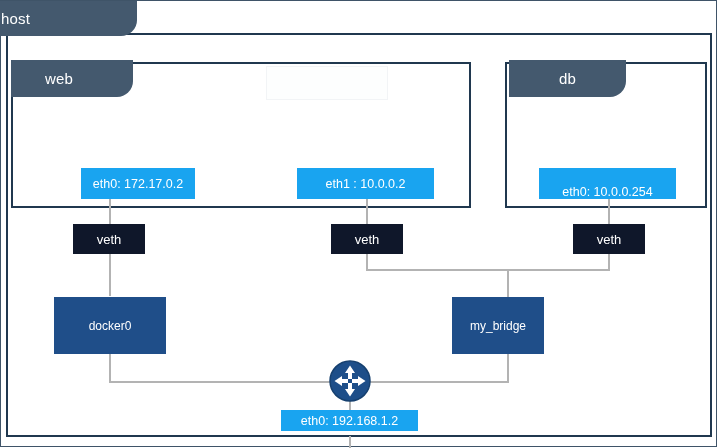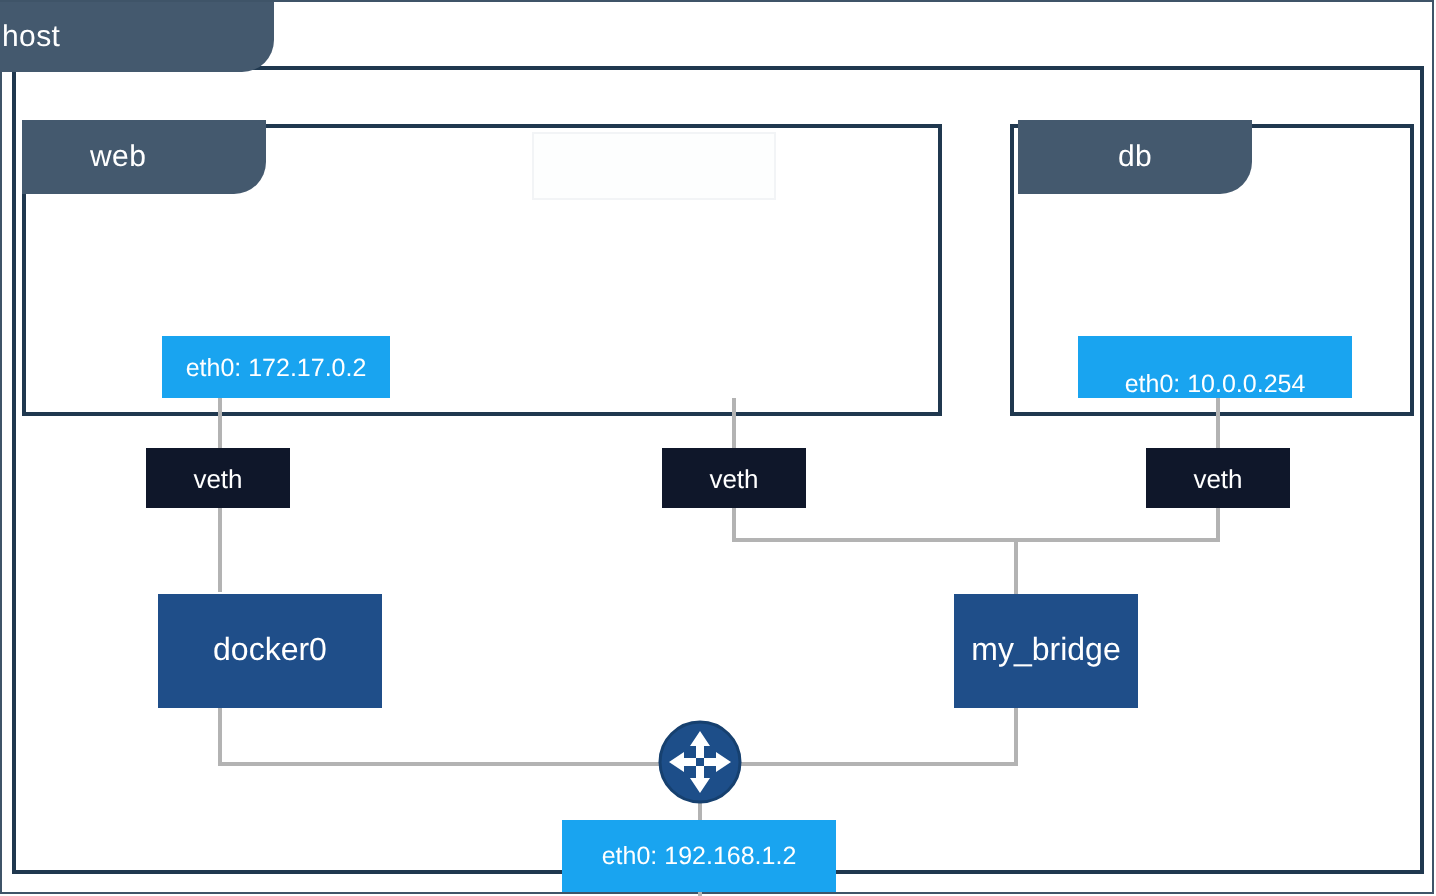--- a/index.html
+++ b/index.html
@@ -75,22 +75,21 @@
   }
   .node.iface {
     background: #19a4f0;
   }
   .node.veth {
     background: #0f172a;
     font-size: 13px;
   }
   .node.bridge {
     background: #1f4e89;
-    font-size: 16px;
-    margin-left: 25px;
+    font-size: 12px;
   }
   
   .router-icon {
     position: absolute;
     width: 42px;
     height: 42px;
   }
 </style>
 </head>
 <body>
@@ -140,20 +139,23 @@
   <div class="line h" style="left:355px; top:381px; width:154px; height:2px;"></div>
 
   <div class="line v" style="left:349px; top:395px; width:2px; height:16px;"></div>
 
   <div class="line v" style="left:349px; top:436px; width:2px; height:12px;"></div>
 
   <div class="node iface" style="left:41px; top:168px; width:114px; height:31px;margin-left:40px;">
     <span>eth0: 172.17.0.2</span>
   </div>
 
+  <div class="node iface" style="left:297px; top:168px; width:137px; height:31px;">
+    <span>eth1 : 10.0.0.2</span>
+  </div>
 
   <div class="node iface" style="left:539px; top:168px; width:137px; height:31px;align-items:flex-end;">
     <span>eth0: 10.0.0.254</span>
   </div>
 
   <div class="node veth" style="left:73px; top:224px; width:72px; height:30px;">
     <span>veth</span>
   </div>
 
   <div class="node veth" style="left:331px; top:224px; width:72px; height:30px;">
@@ -179,17 +181,17 @@
       <polygon points="21,5.5 26,13 23,13 23,19 19,19 19,13 16,13" fill="#ffffff"></polygon>
 
       <polygon points="21,36.5 26,29 23,29 23,23 19,23 19,29 16,29" fill="#ffffff"></polygon>
 
       <polygon points="5.5,21 13,16 13,19 19,19 19,23 13,23 13,26" fill="#ffffff"></polygon>
 
       <polygon points="36.5,21 29,16 29,19 23,19 23,23 29,23 29,26" fill="#ffffff"></polygon>
     </svg>
   </div>
 
-  <div class="node iface" style="left:281px; top:410px; width:137px; height:36px;">
+  <div class="node iface" style="left:281px; top:410px; width:137px; height:21px;">
     <span>eth0: 192.168.1.2</span>
   </div>
 
 </div>
 
 </body></html>

